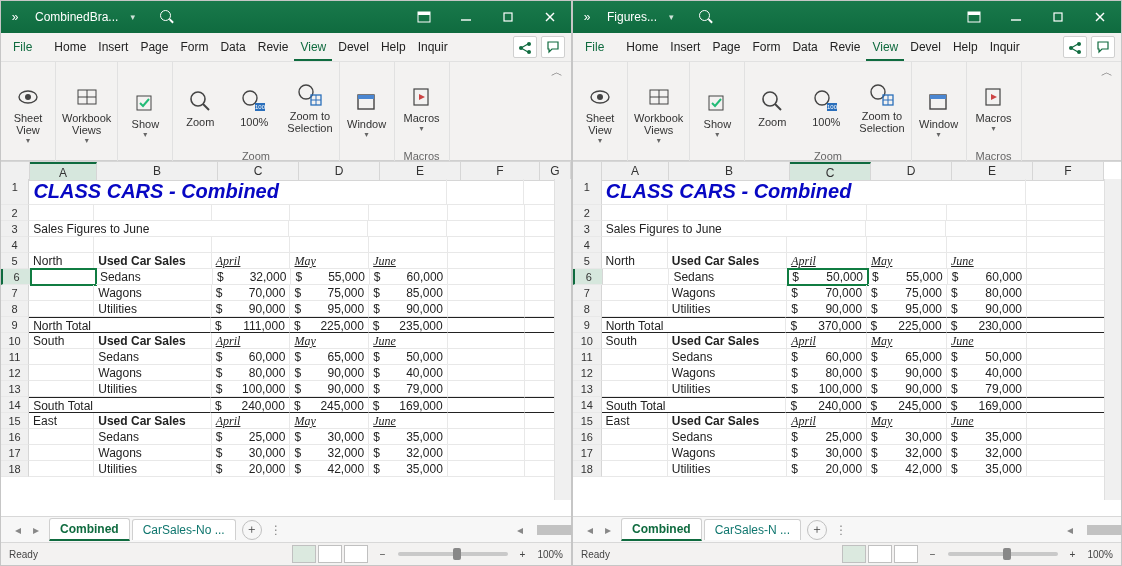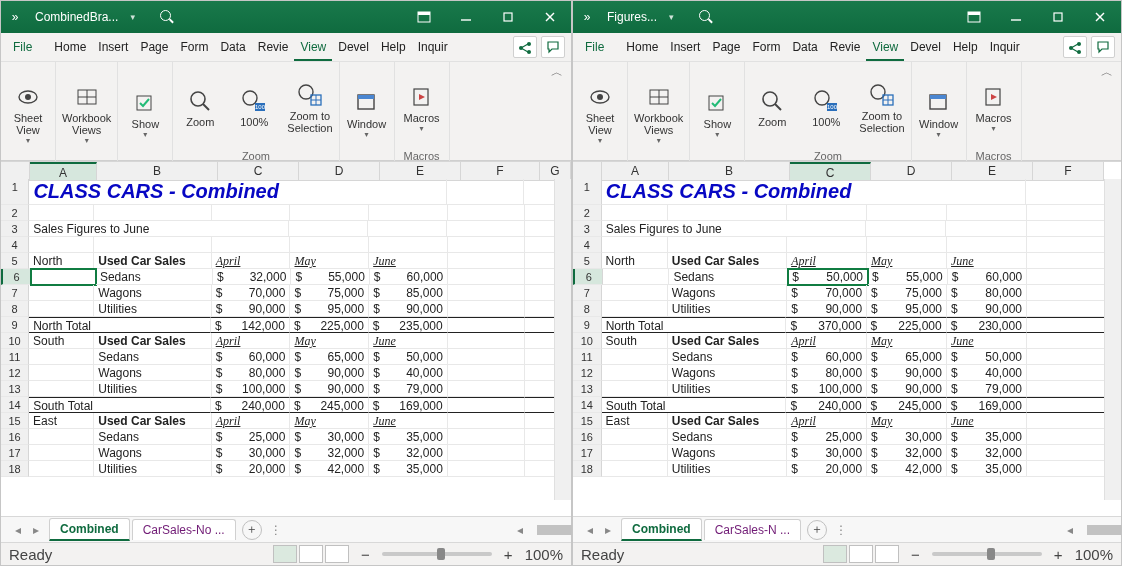--- a/index.html
+++ b/index.html
@@ -42,24 +42,24 @@
   .cell{border-right:1px solid #e8e8e8;border-bottom:1px solid #e8e8e8;padding:0 4px;font-size:12px;line-height:16px;white-space:nowrap;overflow:hidden;}
   .title-row .cell{border-bottom:1px solid #e8e8e8;}
   .class-title{color:#0707c3;font-weight:bold;font-style:italic;font-size:20px;line-height:24px;}
   .usedhdr{font-weight:bold;}
   .monthhdr{font-style:italic;text-decoration:underline;font-family:"Segoe Script","Comic Sans MS",cursive;}
   .money{display:flex;justify-content:space-between;}
   .money .cur{padding-right:2px;}
   .totalrow .cell{border-top:1px solid #222;border-bottom:1px solid #222;}
   .grid-vscroll{position:absolute;top:18px;right:0;width:16px;bottom:16px;background:#f0f0f0;border-left:1px solid #e0e0e0;}
   .sheettabs{display:flex;height:25px;align-items:center;background:#f7f7f7;border-top:1px solid #d8d8d8;padding-left:6px;gap:2px;font-size:12px;}
-  .stab{padding:3px 10px;border:1px solid #d0d0d0;border-bottom:none;background:#fff;border-top-left-radius:3px;border-top-right-radius:3px;color:#701a75;}
+  .stab{padding:3px 10px;border:1px solid #d0d0d0;border-bottom:none;background:#fff;border-top-left-radius:3px;border-top-right-radius:3px;color:#0f766e;}
   .stab.active{font-weight:bold;color:#0f6b3f;border-bottom:2px solid #0f6b3f;}
   .stab-scroll{margin-left:auto;display:flex;align-items:center;gap:4px;padding-right:10px;}
-  .statusbar{height:22px;background:#f3f2f1;border-top:1px solid #d8d8d8;display:flex;align-items:center;font-size:15px;color:#444;padding:0 8px;gap:12px;}
+  .statusbar{height:22px;background:#f3f2f1;border-top:1px solid #d8d8d8;display:flex;align-items:center;font-size:10px;color:#444;padding:0 8px;gap:12px;}
   .sb-views{display:flex;gap:2px;}
   .sb-viewbtn{width:22px;height:16px;border:1px solid #c0c0c0;background:#fff;}
   .sb-viewbtn.active{background:#dbe9df;}
   .sb-slider{width:110px;height:4px;background:#c9c9c9;position:relative;border-radius:2px;}
   .sb-slider::before{content:"";position:absolute;width:8px;height:12px;background:#888;left:50%;top:-4px;border-radius:2px;}
   .sel-cell{outline:2px solid #107c41;outline-offset:-1px;}
   .rh.sel{background:#d6e7dd;border-left:2px solid #0f6b3f;}
   .ch.sel{background:#d6e7dd;border-top:2px solid #0f6b3f;}
   svg{display:block;}
   .navchev{width:14px;text-align:center;color:#888;}
@@ -362,21 +362,21 @@
               <span>90,000</span>
             </div>
             <div class="cell " style="width:70px"></div>
             <div class="cell " style="width:22px"></div>
           </div>
           <div class="row totalrow" style="height:16px">
       <div class="rh ">9</div>
             <div class="cell  " style="width:178px"><span>North Total</span></div>
             <div class="cell money " style="width:72px">
               <span class="cur">$</span>
-              <span>142,000</span>
+              <span>111,000</span>
             </div>
             <div class="cell money " style="width:72px">
               <span class="cur">$</span>
               <span>225,000</span>
             </div>
             <div class="cell money " style="width:72px">
               <span class="cur">$</span>
               <span>235,000</span>
             </div>
             <div class="cell " style="width:70px"></div>

